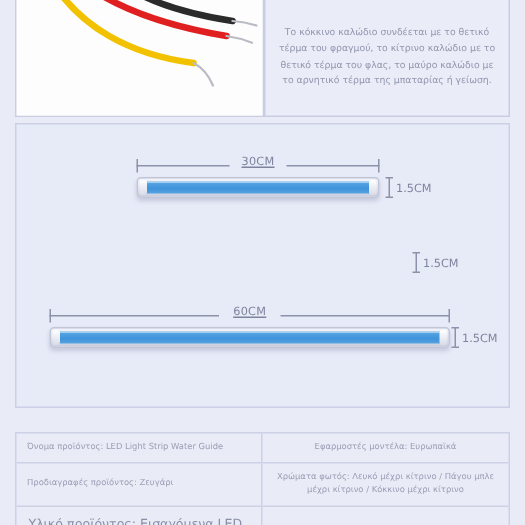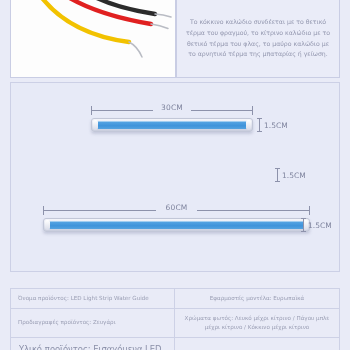--- a/index.html
+++ b/index.html
@@ -29,21 +29,21 @@
     position:absolute;left:10px;top:82px;width:330px;height:190px;
     background:#e7eaf7;border:1px solid #ccd0e6;box-sizing:border-box;
   }
   .strip-row{position:absolute;}
   .dimline{position:relative;height:11px;}
   .dimline .seg{position:absolute;top:5px;height:1px;background:#8d92ab;}
   .dimline .cap{position:absolute;top:1px;width:1px;height:9px;background:#8d92ab;}
   .dimline .lbl{
     position:absolute;top:-2px;left:50%;transform:translateX(-50%);
     font-size:7.5px;color:#7f849e;background:transparent;padding:0 3px;
-    letter-spacing:.2px;white-space:nowrap;
+    letter-spacing:.2px;white-space:nowrap;text-decoration:underline;
   }
   .strip{
     position:relative;box-sizing:border-box;
     background:linear-gradient(#f4f5fa,#dfe2ee 55%,#c9cddd);
     border:1px solid #c2c7d8;border-radius:3px;
     padding:2px;
     box-shadow:0 2px 3px rgba(120,126,160,.30);
   }
   .strip .core{
     height:100%;width:100%;box-sizing:border-box;
@@ -136,21 +136,21 @@
 
     <div class="vdim" style="left:264px;top:85px;height:14px;">
       <div class="bar">
           <i class="v"></i>
           <i class="t"></i>
           <i class="b"></i>
         </div>
       <span class="lbl">1.5CM</span>
     </div>
 
-    <div class="strip-row" style="left:32px;top:122px;width:267px;">
+    <div class="strip-row" style="left:22px;top:122px;width:267px;">
       <div class="dimline">
         <div class="cap" style="left:0;"></div>
         <div class="seg" style="left:0;width:113px;"></div>
         <div class="seg" style="right:0;width:113px;"></div>
         <div class="cap" style="right:0;"></div>
         <div class="lbl">60CM</div>
       </div>
       <div class="strip" style="height:14px;margin-top:2px;">
         <div class="core"></div>
         <div class="endcap l"></div>

